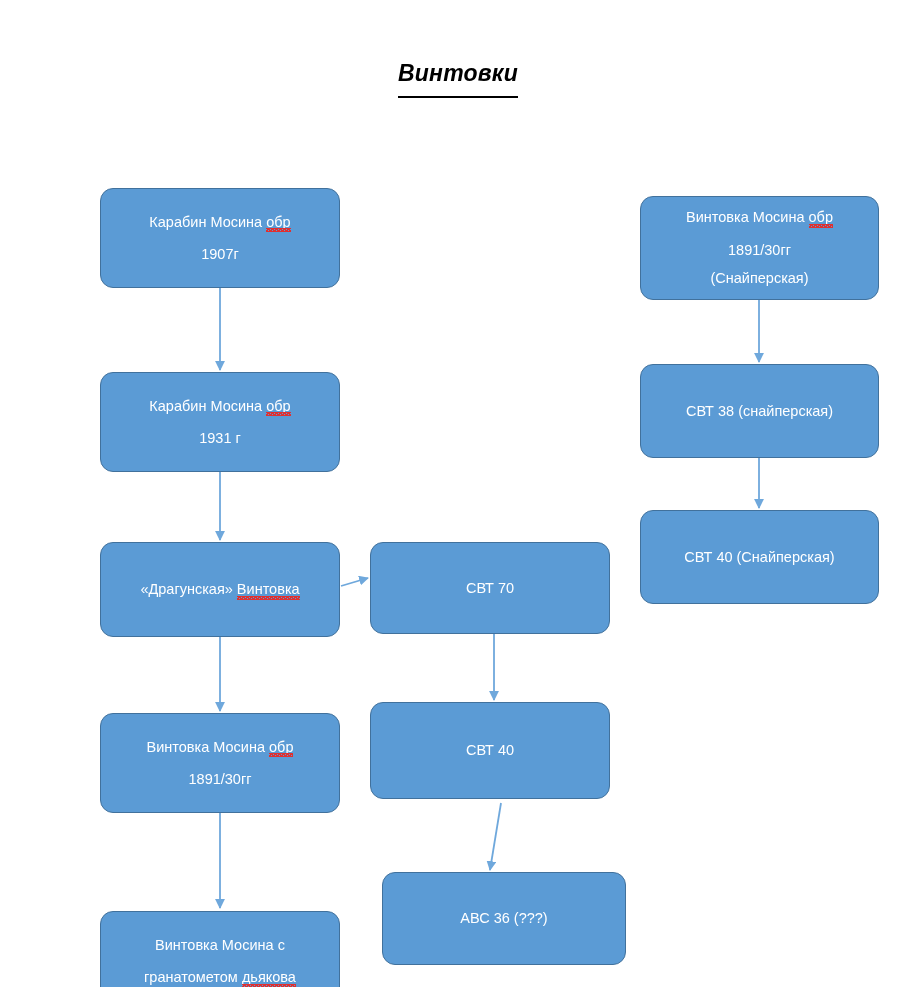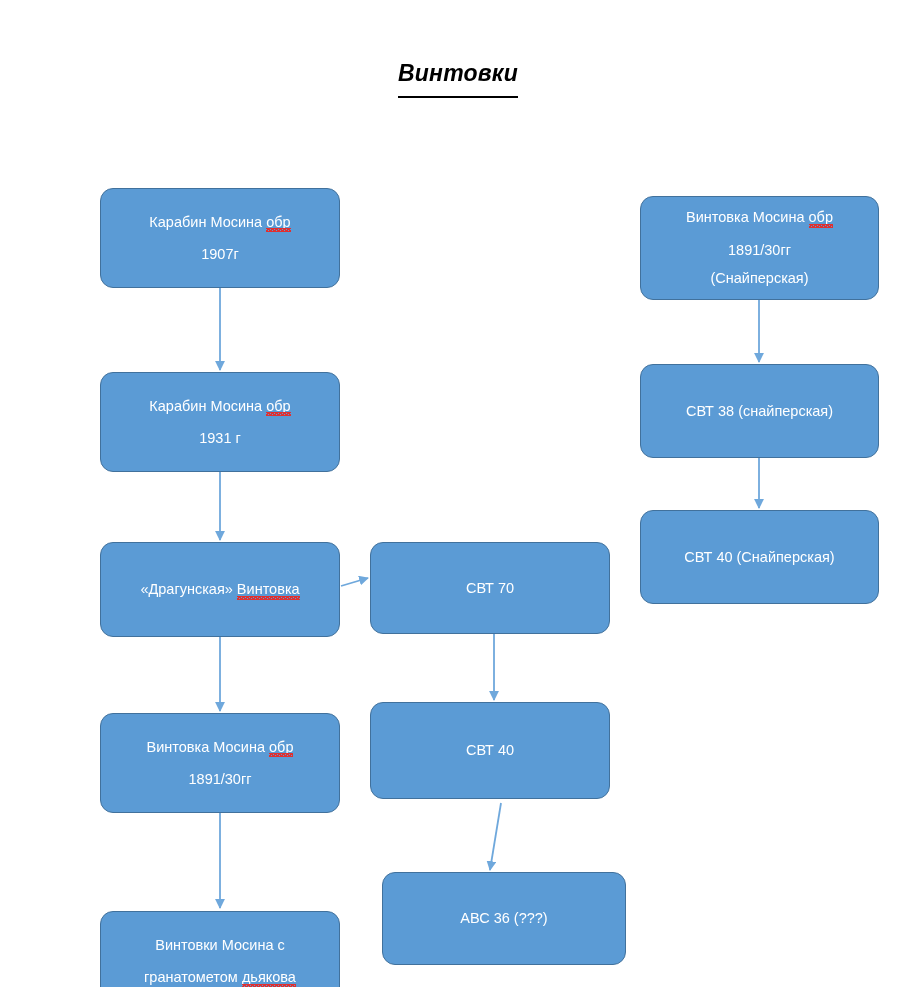--- a/index.html
+++ b/index.html
@@ -149,21 +149,21 @@
   <div class="node" style="left:100px; top:542px; width:240px; height:95px;">
     <span class="line"><span>«Драгунская» </span><span class="sq">Винтовка</span></span>
   </div>
 
   <div class="node" style="left:100px; top:713px; width:240px; height:100px;">
     <span class="line"><span>Винтовка Мосина </span><span class="sq">обр</span></span>
     <span class="line">1891/30гг</span>
   </div>
 
   <div class="node" style="left:100px; top:911px; width:240px; height:100px;">
-    <span class="line">Винтовки Мосина с</span>
+    <span class="line">Винтовка Мосина с</span>
     <span class="line"><span>гранатометом </span><span class="sq">дьякова</span></span>
   </div>
 
   <div class="node" style="left:370px; top:542px; width:240px; height:92px;">
     <span class="line">СВТ 70</span>
   </div>
 
   <div class="node" style="left:370px; top:702px; width:240px; height:97px;">
     <span class="line">СВТ 40</span>
   </div>

